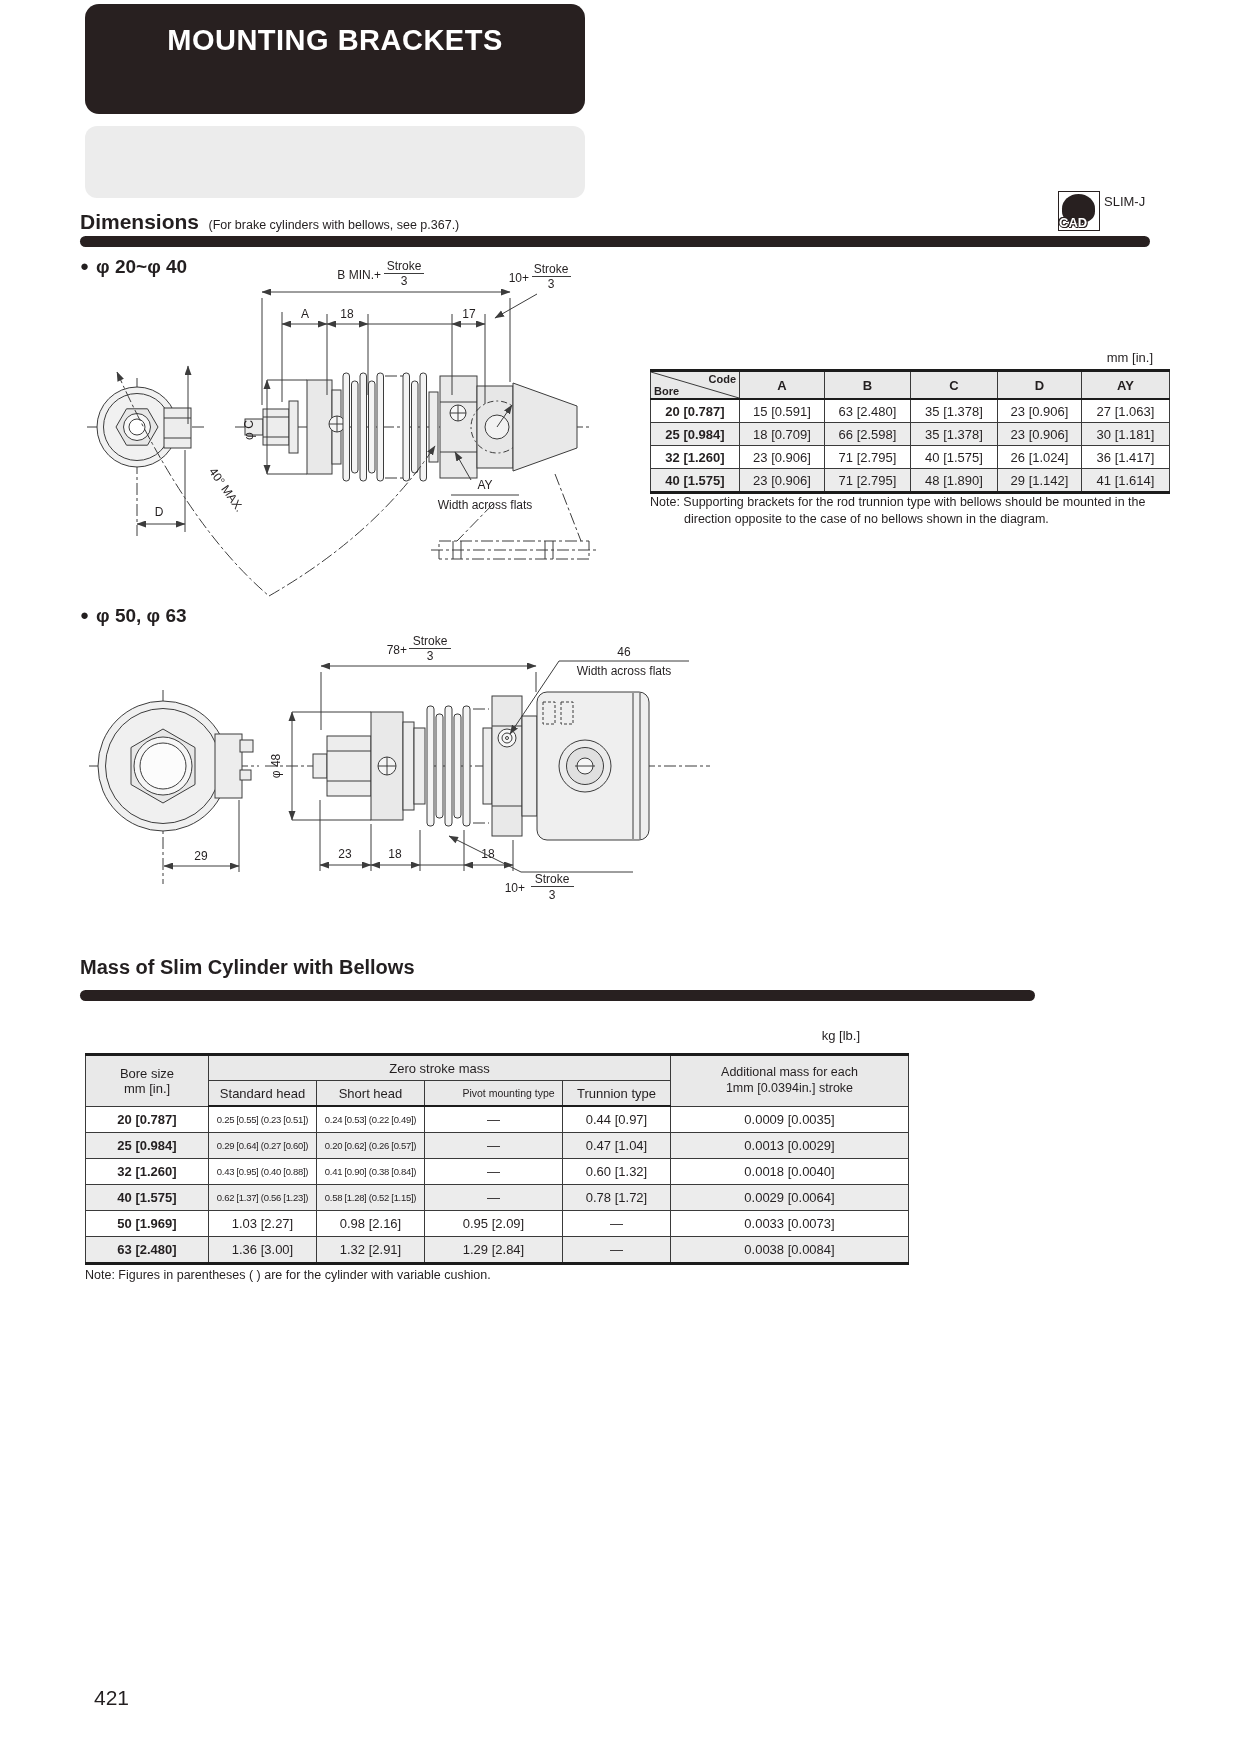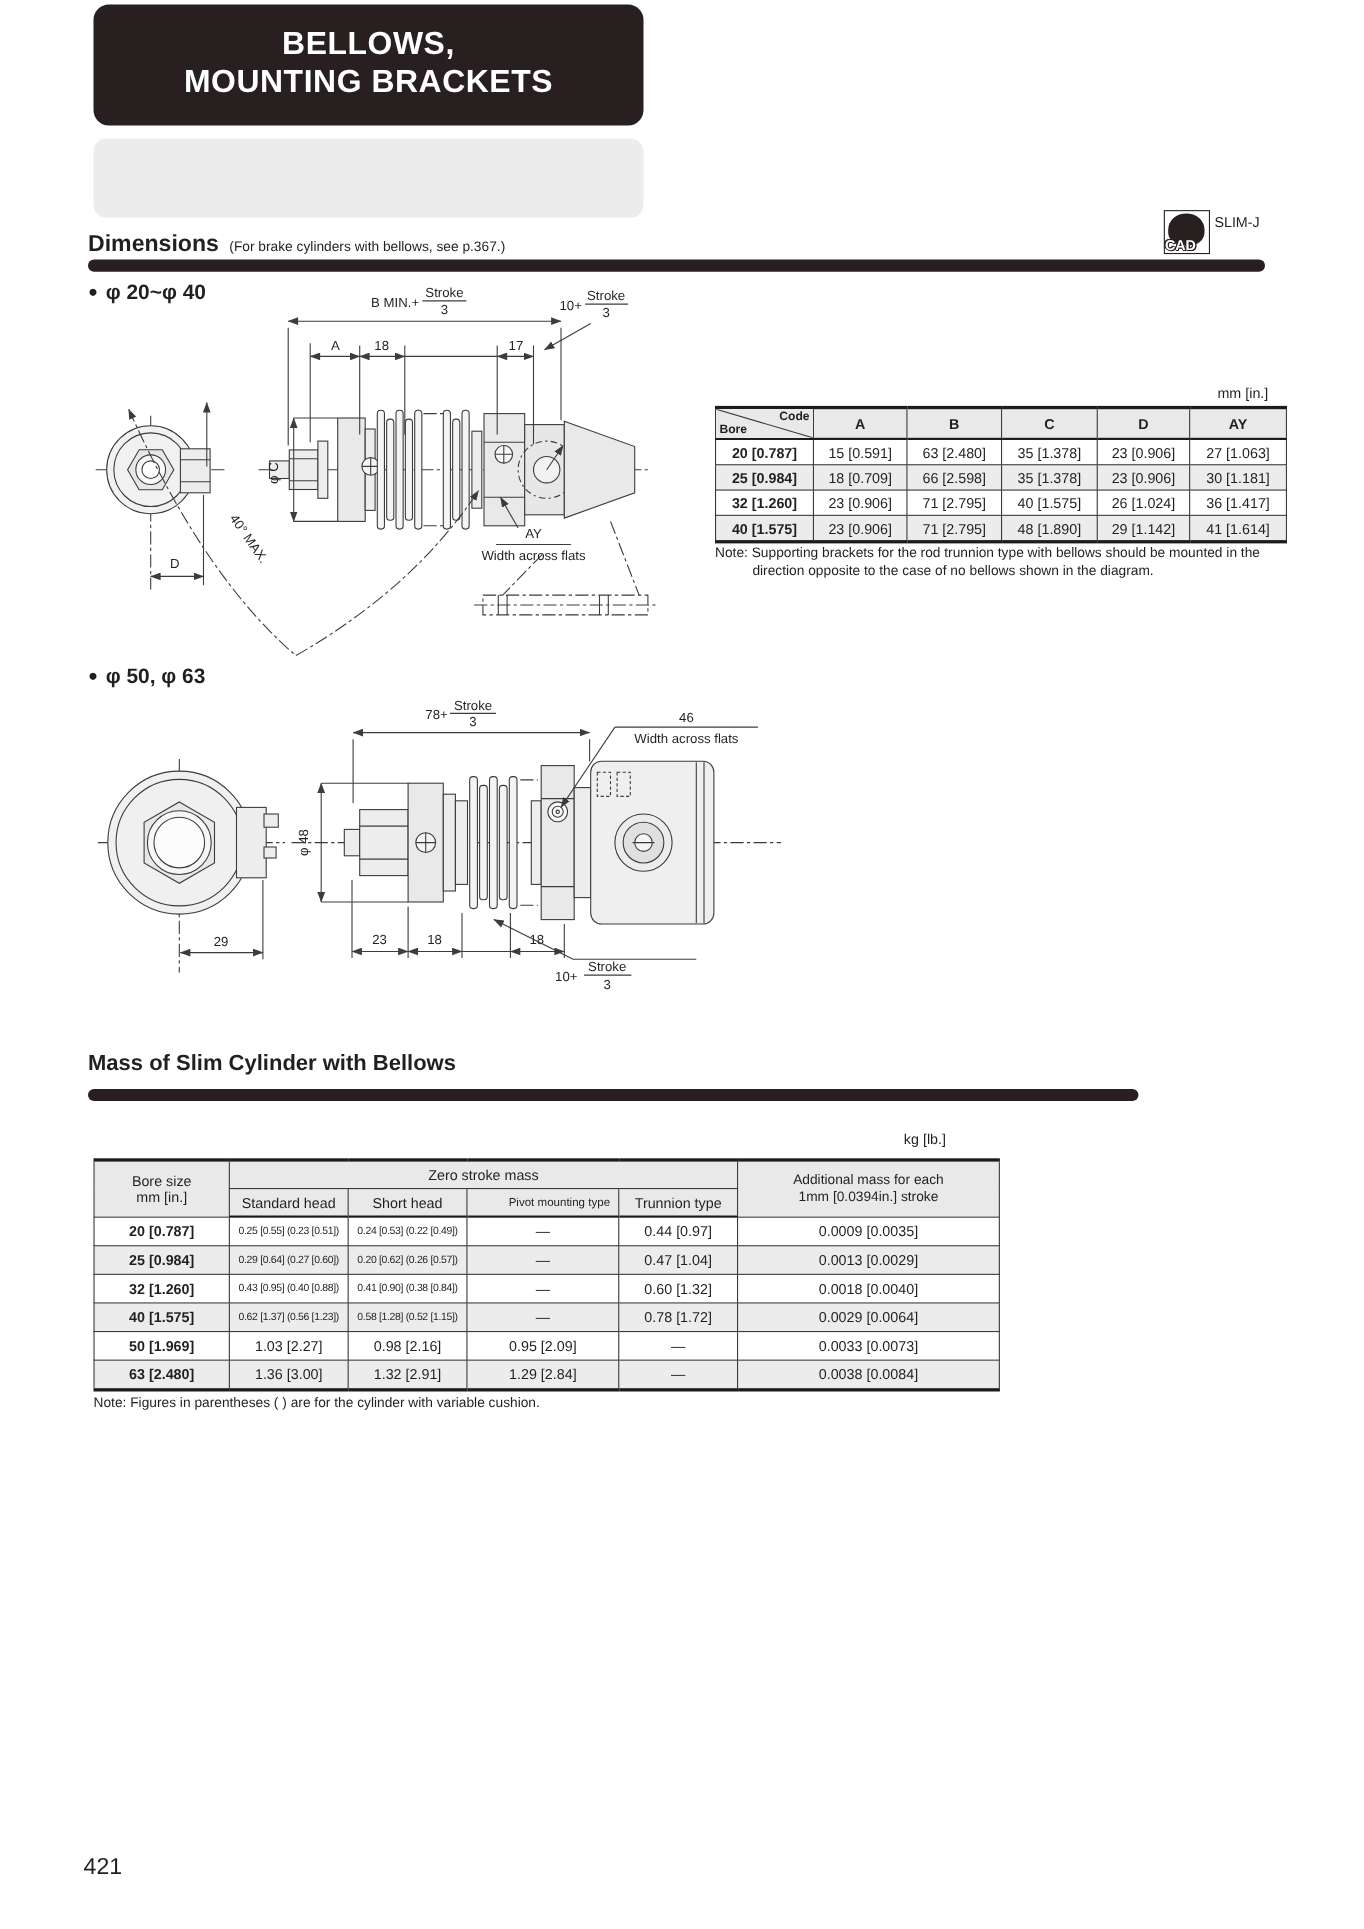--- a/index.html
+++ b/index.html
@@ -45,31 +45,30 @@
   .t2 td{height:25px;}
   .t2 tr.shade td{background:#ececec;}
   .t2 .bore{font-weight:bold;}
   .t2 thead tr:first-child th{border-top:3px solid #1c1c1c;text-align:center;}
   .t2 thead tr:last-child th{border-bottom:2.5px solid #1c1c1c;}
   .t2 tbody tr:last-child td{border-bottom:3px solid #1c1c1c;}
   .t2 .shp{font-size:10.5px;padding-left:32px;}
   .t2 td.sm{font-size:9.5px;letter-spacing:-0.3px;padding:0 1px;}
   .t2 .hdr2{font-size:12.5px;line-height:1.25;}
   .note{font-size:12.5px;line-height:1.34;padding-left:34px;text-indent:-34px;}
-  .pageno{left:76px;top:1686px;font-size:21px;}
+  .pageno{left:94px;top:1686px;font-size:21px;}
   svg text{fill:#231f20;stroke:none;font-family:"Liberation Sans",sans-serif;font-size:12px;}
   svg .cl{stroke-dasharray:12 3 3 3;}
 </style>
 </head>
 <body>
 
 <div class="page">
 
   <div class="abs title-box">
-    <div>BELLOWS,</div>
     <div>MOUNTING BRACKETS</div>
   </div>
   <div class="abs gray-box"></div>
 
   <div class="abs dim-heading">
     <span class="h">Dimensions</span>
     <span class="hn">(For brake cylinders with bellows, see p.367.)</span>
   </div>
   <div class="abs cad">
     <div class="cad-disc"></div>

